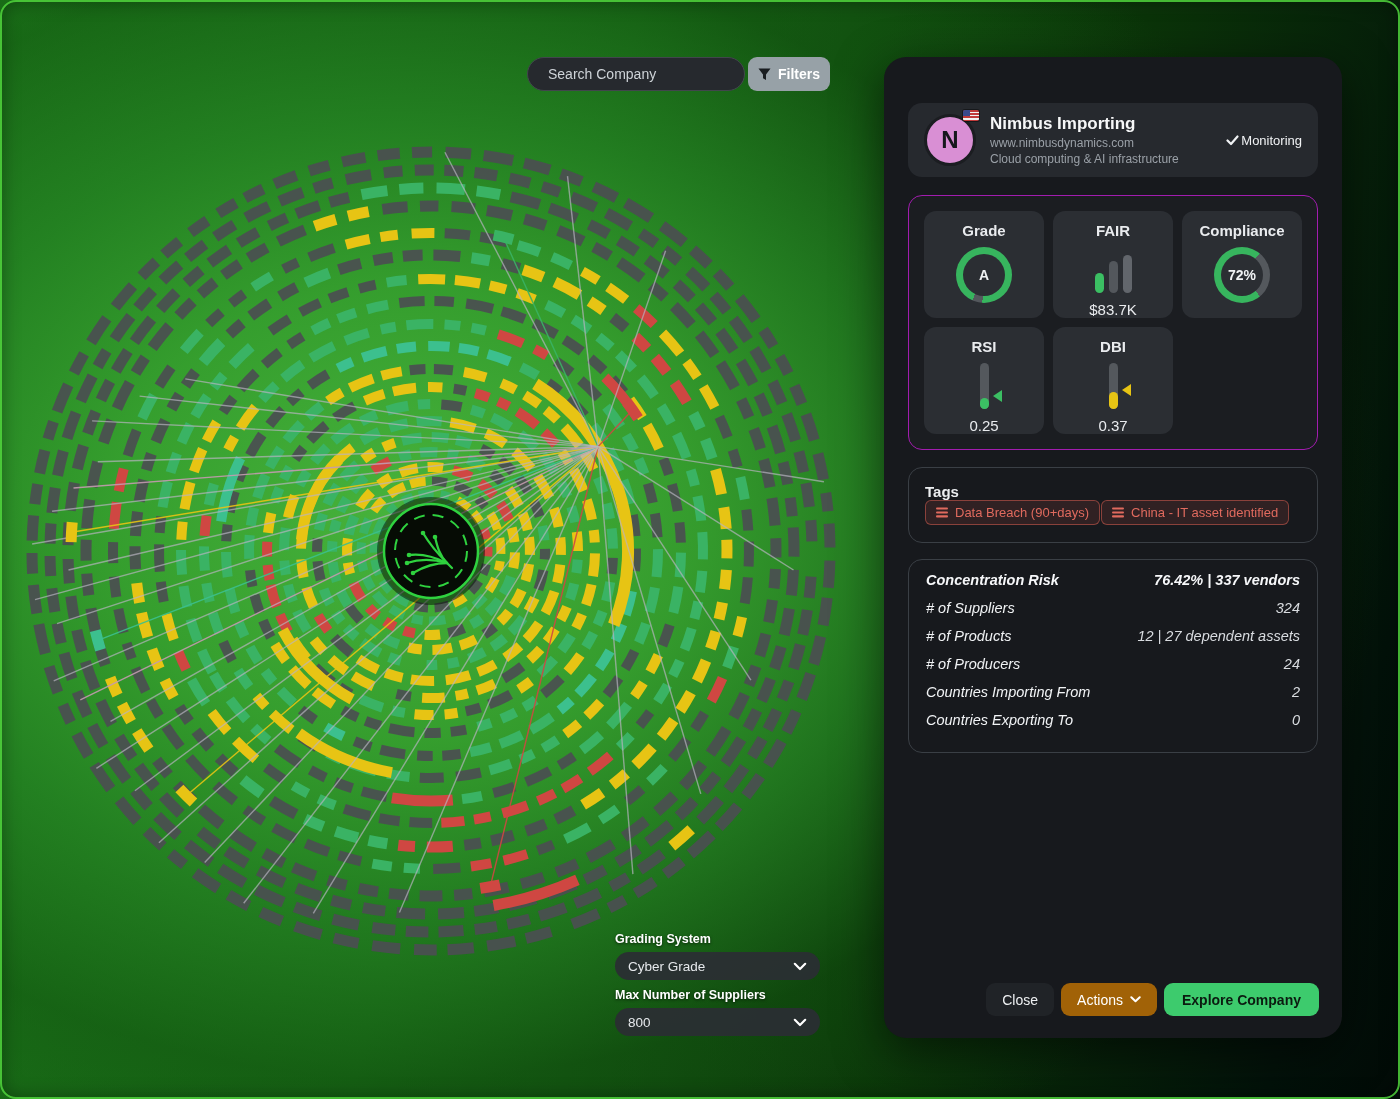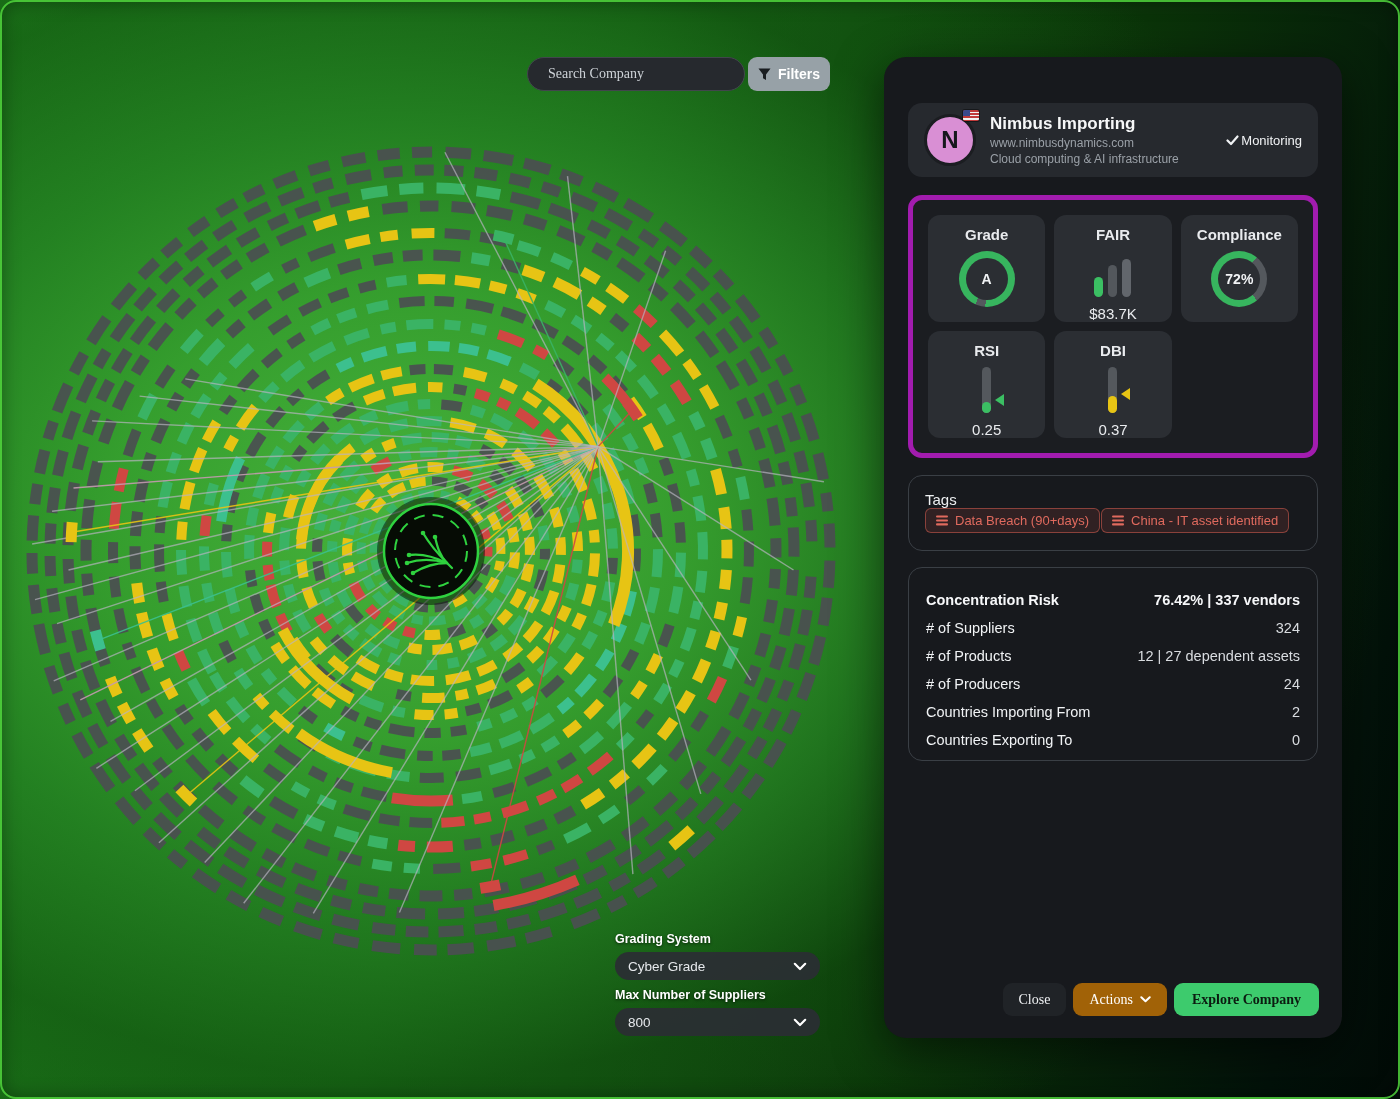--- a/index.html
+++ b/index.html
@@ -14,21 +14,21 @@
       #0a3608;
   }
   .frame { position:absolute; inset:0; border:2px solid rgba(80,210,60,.85); border-radius:16px; pointer-events:none; z-index:60;
     box-shadow: inset 0 0 18px rgba(0,0,0,.35); }
 
   #radial-viz { position:absolute; left:0; top:0; z-index:1; }
 
   
   .search-pill { position:absolute; left:527px; top:57px; width:218px; height:34px; z-index:20;
     background:#26292e; border:1px solid #41464c; border-radius:18px; display:flex; align-items:center; gap:8px; padding:0 12px; color:#ced3d8; cursor:text; }
-  .search-pill input { flex:1; background:transparent; border:none; outline:none; color:#ced3d8; font-size:14px; font-family:Liberation Serif, serif; }
+  .search-pill input { flex:1; background:transparent; border:none; outline:none; color:#ced3d8; font-size:14px; font-family:Liberation Sans, sans-serif; }
   .search-pill input::placeholder { color:#ced3d8; opacity:1; }
   .filters-btn { position:absolute; left:748px; top:57px; width:82px; height:34px; z-index:20;
     background:#97a1a7; border:none; border-radius:9px; display:flex; align-items:center; justify-content:center; gap:7px;
     color:#ffffff; font-size:14px; font-weight:600; font-family:Liberation Sans, sans-serif; cursor:pointer; }
 
   
   .ctl { position:absolute; z-index:20; }
   .ctl-label { font-size:12.5px; font-weight:700; color:#ffffff; text-shadow:0 1px 3px rgba(0,0,0,.65); margin-bottom:6px; }
   .ctl-select { width:205px; height:28px; background:rgba(42,46,51,.95); border-radius:14px; display:flex; align-items:center;
     padding:0 13px; color:#e6e9ec; font-size:13.5px; cursor:pointer; justify-content:space-between; }
@@ -47,48 +47,48 @@
   .avatar { width:52px; height:52px; border-radius:50%; background:#d98fd4; border:3px solid #1b1d21; display:flex; align-items:center; justify-content:center;
     font-size:24px; font-weight:700; color:#16181c; }
   .flag { position:absolute; right:-3px; top:-4px; width:16px; height:11px; border-radius:2px; overflow:hidden;
     background:repeating-linear-gradient(180deg,#c03a3a 0 1.6px,#f2f2f2 1.6px 3.2px); box-shadow:0 0 0 1px rgba(0,0,0,.4); }
   .flag::before { content:""; position:absolute; left:0; top:0; width:7px; height:6px; background:#3a4a8c; }
   .company-text { flex:1; min-width:0; }
   .company-name { font-size:17px; font-weight:700; color:#f6f7f8; }
   .company-url, .company-desc { font-size:12px; color:#9aa0a7; margin-top:2px; }
   .monitoring { display:flex; align-items:center; gap:2px; font-size:13px; color:#f0f2f4; white-space:nowrap; }
 
-  .metrics-box { margin-top:18px; border:5px solid #a21caf; border-radius:14px; background:#1b1d21; padding:15px; }
+  .metrics-box { margin-top:18px; border:1px solid #a21caf; border-radius:14px; background:#1b1d21; padding:15px; }
   .metrics-grid { display:grid; grid-template-columns:repeat(3,1fr); gap:9px; }
   .metric-card { background:#2b2e33; border-radius:12px; height:107px; display:flex; flex-direction:column; align-items:center; padding-top:11px; gap:8px; }
   .metric-title { font-size:15px; font-weight:600; color:#e9ebee; }
   .metric-value { font-size:15px; color:#e9ebee; }
   .ring-gauge { width:56px; height:56px; border-radius:50%; display:flex; align-items:center; justify-content:center; position:relative; }
   .ring-gauge::after { content:""; position:absolute; inset:7px; background:#2b2e33; border-radius:50%; }
   .ring-gauge span { position:relative; z-index:2; font-size:14px; font-weight:600; color:#f0f2f4; }
   .fair-bars { height:46px; display:flex; align-items:flex-end; gap:5px; }
   .fair-bars i { display:block; width:9px; border-radius:5px; }
   .vgauge { height:46px; display:flex; align-items:flex-end; position:relative; }
   .vtrack { width:9px; height:46px; background:#54585d; border-radius:5px; position:relative; }
   .vfill { position:absolute; bottom:0; left:0; width:9px; border-radius:5px; }
   .vmarker { position:absolute; left:13px; width:0; height:0; border-top:6px solid transparent; border-bottom:6px solid transparent; }
 
   .tags-box { margin-top:17px; border:1px solid #3a3f45; border-radius:14px; padding:15px 16px 17px; }
-  .tags-title { font-size:15px; font-weight:400; color:#eceef0; }
+  .tags-title { font-size:15px; font-weight:700; color:#eceef0; }
   .tags-row { display:flex; gap:1px; flex-wrap:wrap; }
   .tag-pill { display:inline-flex; align-items:center; gap:7px; background:rgba(214,92,80,.13); border:1px solid rgba(214,92,80,.55);
     color:#e06a5e; border-radius:6px; font-size:13px; padding:4px 10px; cursor:pointer; }
 
   .stats-box { margin-top:16px; border:1px solid #3a3f45; border-radius:14px; padding:12px 17px; }
-  .stat-row { display:flex; justify-content:space-between; align-items:flex-end; height:28px; font-size:14.5px; color:#e7e9ec; }
+  .stat-row { display:flex; justify-content:space-between; align-items:flex-start; height:28px; font-size:14.5px; color:#e7e9ec;font-style:italic; }
   .stat-row .sl { color:#f1f3f5; }
   .stat-row .sv { color:#d9dce0; }
   .stat-row.bold .sl, .stat-row.bold .sv { font-weight:700; color:#f6f7f9; }
 
-  .panel-footer { position:absolute; right:23px; bottom:22px; display:flex; gap:7px;font-family:Liberation Serif, serif; }
+  .panel-footer { position:absolute; right:23px; bottom:22px; display:flex; gap:7px; }
   .btn { height:33px; border:none; border-radius:9px; font-family:inherit; font-size:14px; cursor:pointer; display:flex; align-items:center; justify-content:center; gap:7px; padding:0 16px; }
   .btn-close { background:#202327; color:#eef0f2; }
   .btn-actions { background:#a16207; color:#ffffff; }
   .btn-explore { background:#3dcb6d; color:#0b1b10; font-weight:600; padding:0 18px; }
 </style>
 </head>
 <body>
 
 <div id="stage">
   <div class="bg"></div>

